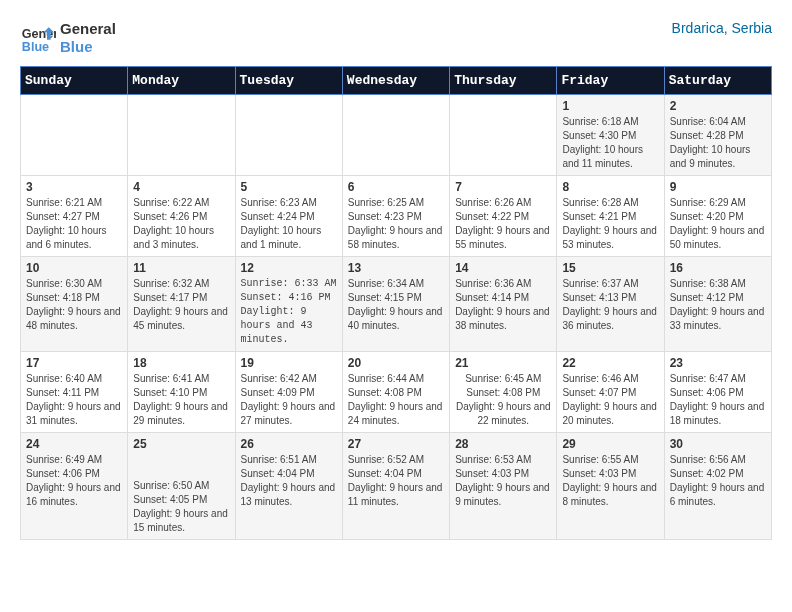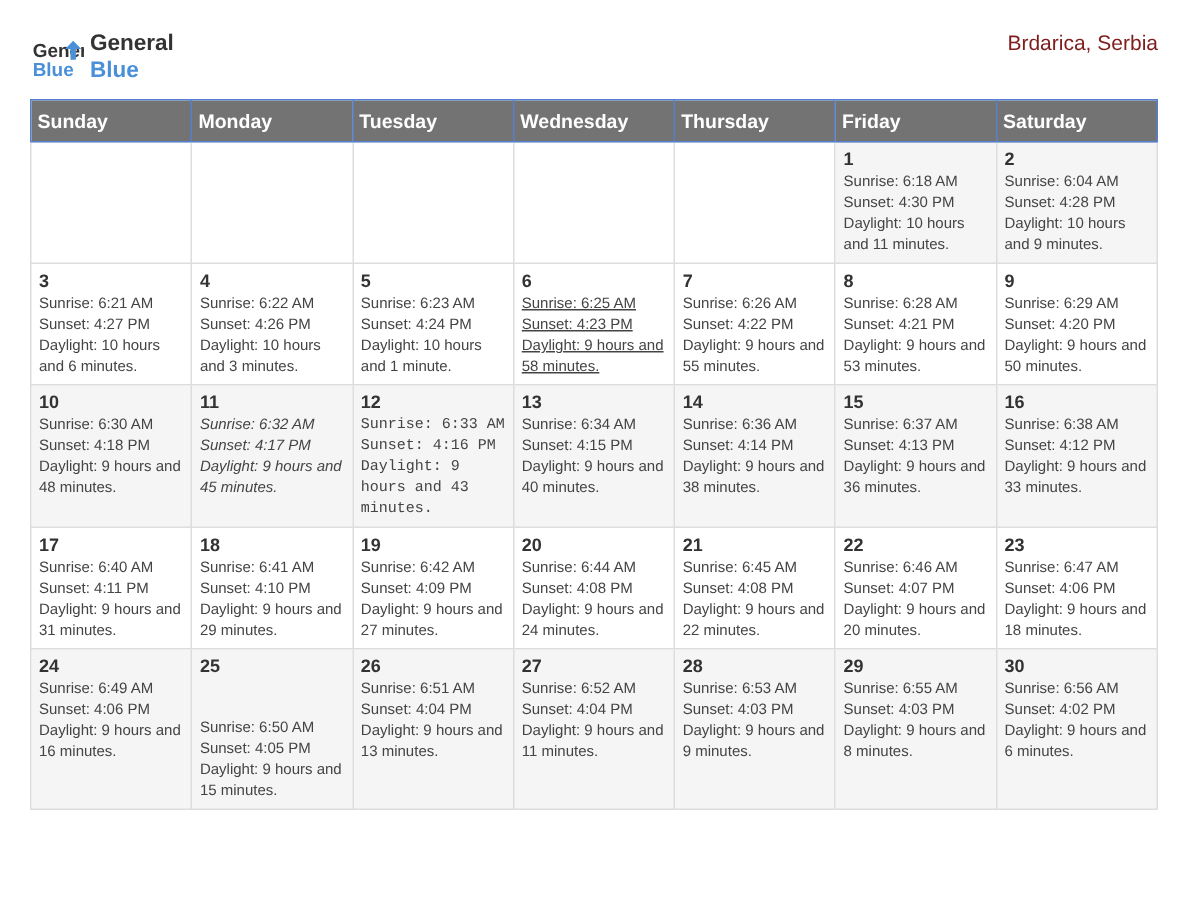--- a/index.html
+++ b/index.html
@@ -28,30 +28,31 @@
     .title-block {
       text-align: right;
     }
     .month-title {
       font-size: 32px;
       font-weight: normal;
       color: #333;
     }
     .location {
       font-size: 14px;
-      color: #7f1d1d;
+      color: #0369a1;
     }
     table {
       width: 100%;
       border-collapse: collapse;
       table-layout: fixed;
     }
     thead tr {
-      background-color: #737373;
+      background-color: #0f172a;
       color: #fff;
+      font-family: Liberation Mono, monospace;
     }
     thead th {
       padding: 6px 4px;
       font-size: 13px;
       font-weight: bold;
       text-align: left;
       border: 1px solid #5580cc;
     }
     tbody tr {
       vertical-align: top;
@@ -151,21 +152,21 @@
 Daylight: 10 hours and 3 minutes.</div>
         </td>
         <td>
           <span class="day-number">5</span>
           <div class="day-info" style="white-space: pre-line;">Sunrise: 6:23 AM
 Sunset: 4:24 PM
 Daylight: 10 hours and 1 minute.</div>
         </td>
         <td>
           <span class="day-number">6</span>
-          <div class="day-info" style="white-space: pre-line; text-decoration: underline;">Sunrise: 6:25 AM
+          <div class="day-info" style="white-space: pre-line;">Sunrise: 6:25 AM
 Sunset: 4:23 PM
 Daylight: 9 hours and 58 minutes.</div>
         </td>
         <td>
           <span class="day-number">7</span>
           <div class="day-info" style="white-space: pre-line;">Sunrise: 6:26 AM
 Sunset: 4:22 PM
 Daylight: 9 hours and 55 minutes.</div>
         </td>
         <td>
@@ -183,21 +184,21 @@
       </tr>
       <tr>
         <td>
           <span class="day-number">10</span>
           <div class="day-info" style="white-space: pre-line;">Sunrise: 6:30 AM
 Sunset: 4:18 PM
 Daylight: 9 hours and 48 minutes.</div>
         </td>
         <td>
           <span class="day-number">11</span>
-          <div class="day-info" style="white-space: pre-line; font-style: italic;">Sunrise: 6:32 AM
+          <div class="day-info" style="white-space: pre-line;">Sunrise: 6:32 AM
 Sunset: 4:17 PM
 Daylight: 9 hours and 45 minutes.</div>
         </td>
         <td>
           <span class="day-number">12</span>
           <div class="day-info" style="white-space: pre-line; font-family: Liberation Mono, monospace;">Sunrise: 6:33 AM
 Sunset: 4:16 PM
 Daylight: 9 hours and 43 minutes.</div>
         </td>
         <td>
@@ -245,21 +246,21 @@
 Daylight: 9 hours and 27 minutes.</div>
         </td>
         <td>
           <span class="day-number">20</span>
           <div class="day-info" style="white-space: pre-line;">Sunrise: 6:44 AM
 Sunset: 4:08 PM
 Daylight: 9 hours and 24 minutes.</div>
         </td>
         <td>
           <span class="day-number">21</span>
-          <div class="day-info" style="white-space: pre-line;">Sunrise: 6:45 AM
+          <div class="day-info" style="white-space: pre-line; text-align: center;">Sunrise: 6:45 AM
 Sunset: 4:08 PM
 Daylight: 9 hours and 22 minutes.</div>
         </td>
         <td>
           <span class="day-number">22</span>
           <div class="day-info" style="white-space: pre-line;">Sunrise: 6:46 AM
 Sunset: 4:07 PM
 Daylight: 9 hours and 20 minutes.</div>
         </td>
         <td>

